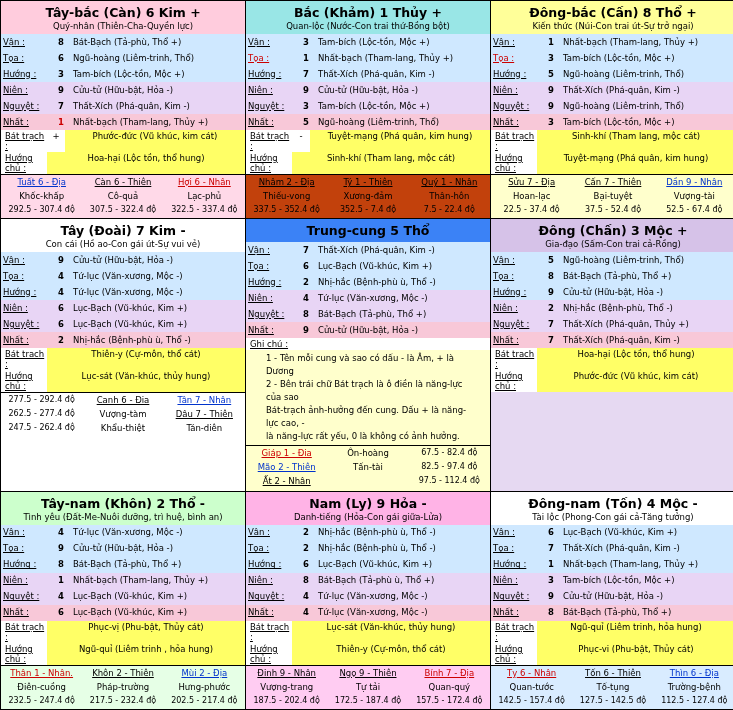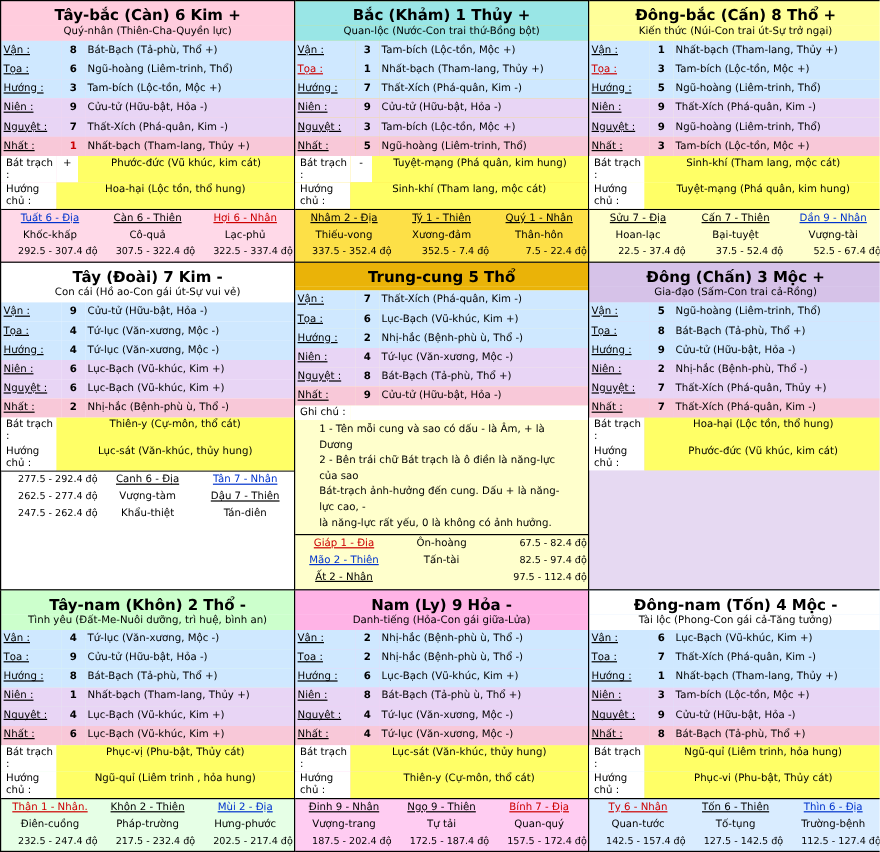--- a/index.html
+++ b/index.html
@@ -15,42 +15,42 @@
   td.lab{width:46px;text-decoration:underline;text-align:left;padding-left:4px;}
   td.num{width:16px;text-align:center;font-weight:bold;}
   td.desc{text-align:left;}
   .r-van{background:#cfe8ff;}
   .r-toa{background:#cfe8ff;}
   .r-huong{background:#cfe8ff;padding-left:15px;}
   .r-nien{background:#e8d5f5;}
   .r-nguyet{background:#e8d5f5;}
   .r-nhat{background:#f8c8d8;}
   .botrow{display:flex;}
-  .botlab{width:46px;font-size:8.5px;padding:1px 2px 1px 4px;box-sizing:border-box;}
+  .botlab{width:46px;font-size:8.5px;text-decoration:underline;padding:1px 2px 1px 4px;box-sizing:border-box;}
   .botval{flex:1;font-size:8.5px;text-align:center;padding:1px 2px;box-sizing:border-box;}
   .yellow{background:#ffff66;}
   .white{background:#fff;}
   .footer{border-top:1px solid #000;}
   .frow{display:flex;}
   .fcell{flex:1;text-align:center;font-size:8.5px;padding:2px 1px;box-sizing:border-box;}
   .fcell.u{text-decoration:underline;}
-  .fdeg{font-size:8px;text-align:right;}
+  .fdeg{font-size:8px;}
   .c-pink{background:#ffd9e8;}
-  .c-cyan{background:#fde047;}
+  .c-cyan{background:#c2410c;}
   .c-lyel{background:#ffffcc;}
   .c-lav{background:#e6d9f2;}
   .c-lgreen{background:#e6ffe6;}
   .c-lblue{background:#d9ecff;}
   .c-magenta{background:#ffccf2;}
   .c-white{background:#ffffff;}
   .hdr-pink{background:#ffccdd;}
   .hdr-cyan{background:#99e6e6;}
   .hdr-yel{background:#ffff99;}
   .hdr-lav{background:#d6c2e8;}
-  .hdr-lyel2{background:#eab308;}
+  .hdr-lyel2{background:#3b82f6;}
   .hdr-green{background:#ccffcc;}
   .hdr-white{background:#ffffff;}
   .hdr-mag{background:#ffb3e6;}
   .ghichu{font-size:8.5px;padding:2px 20px;line-height:13px;}
   .red{color:#cc0000;}
 </style>
 </head>
 <body>
 
 <div id="sheet">

